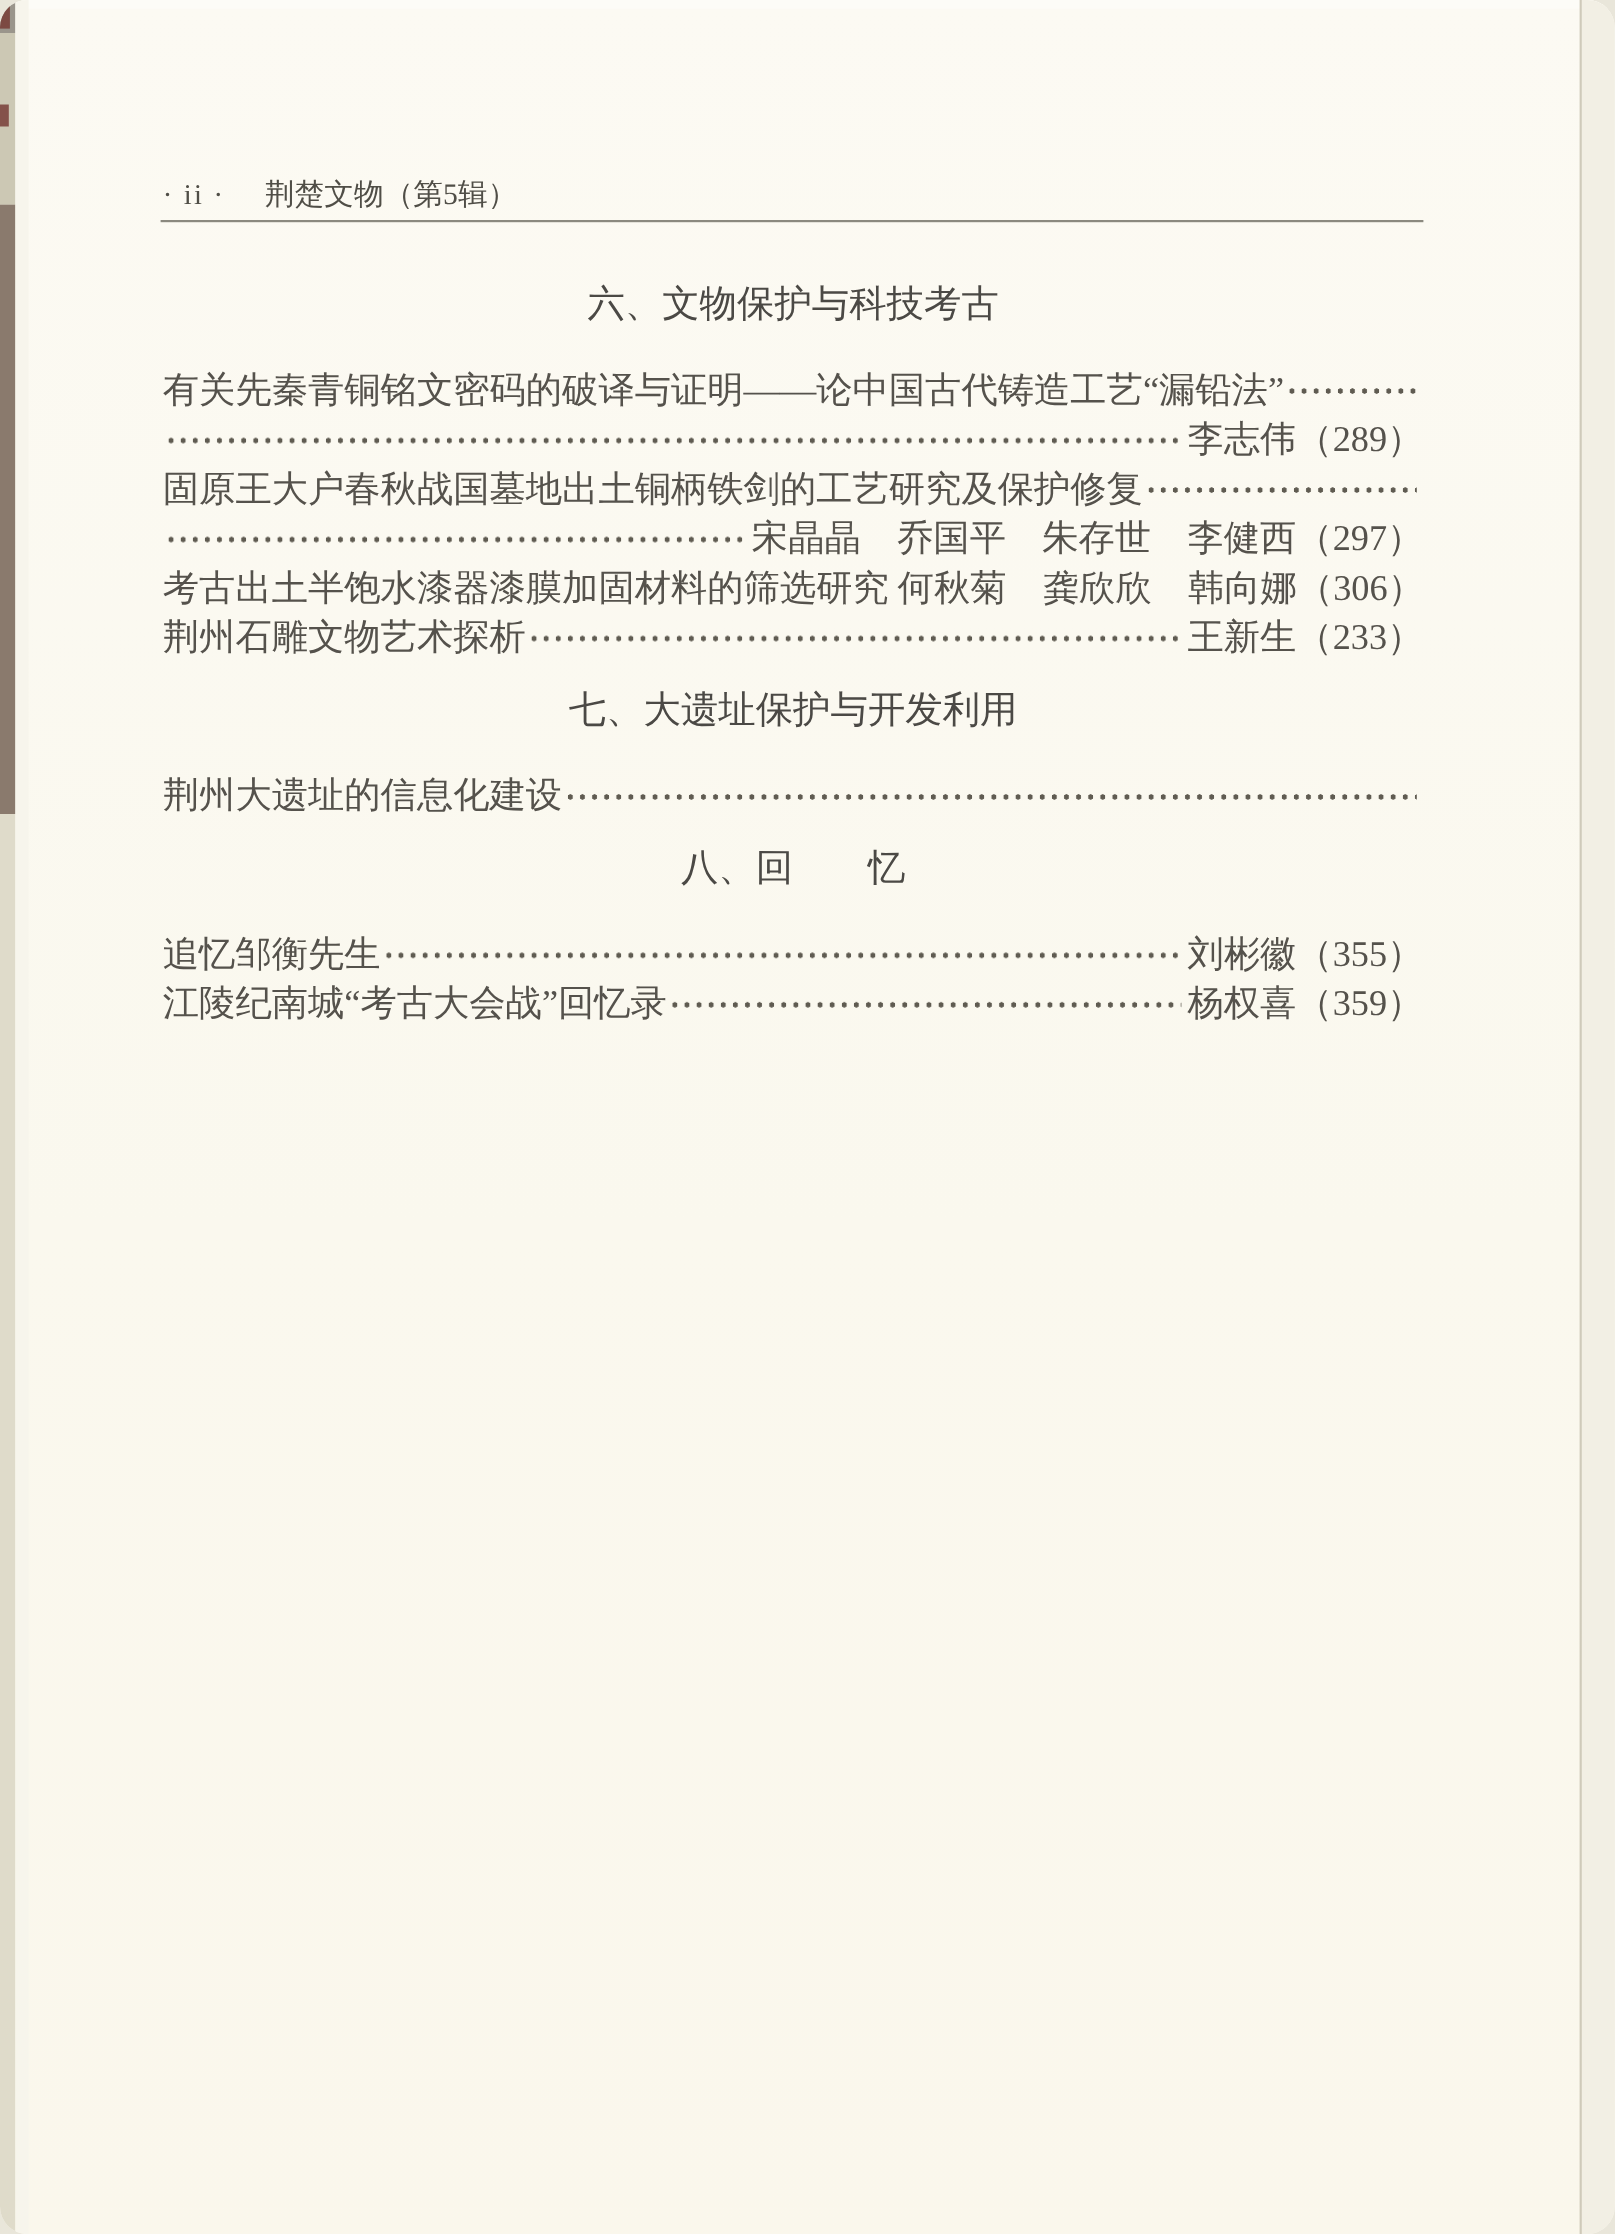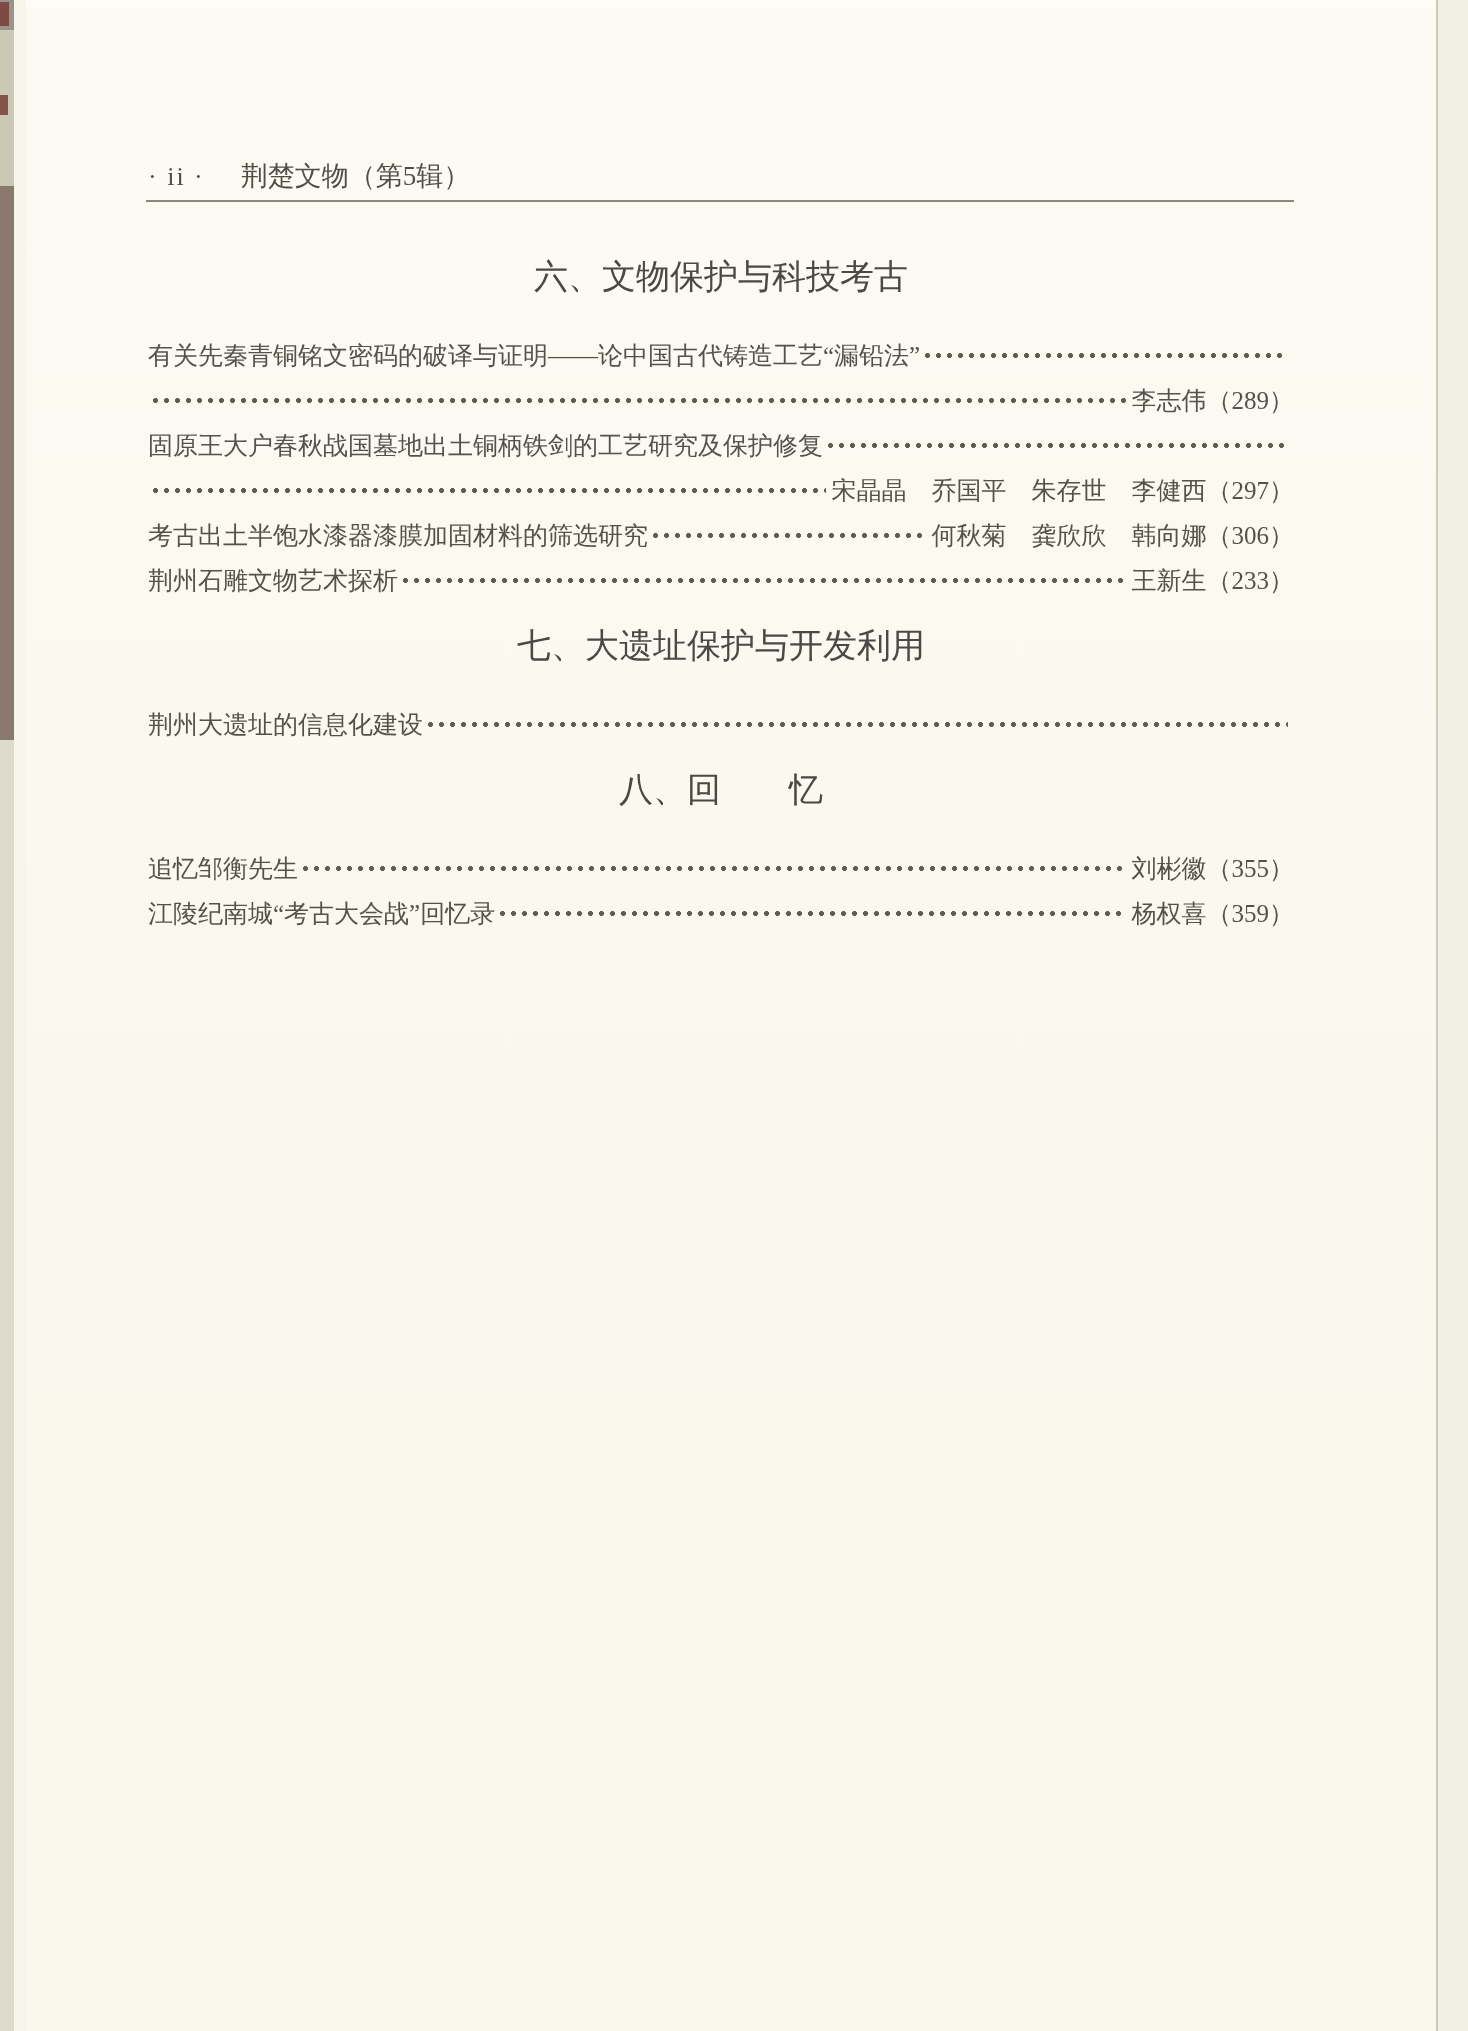--- a/index.html
+++ b/index.html
@@ -3,20 +3,21 @@
 <meta charset="utf-8">
 <style>
   html,body{margin:0;padding:0;background:#e9e6da;}
   .page{
     position:relative;
     width:1468px;height:2031px;
     background:linear-gradient(180deg,#fcfaf3 0%,#faf8ee 55%,#faf7ec 100%);
     overflow:hidden;
     font-family:"Liberation Serif","DejaVu Serif",serif;
     color:#55524c;
+    border-radius:25px;
   }
   
   .top-edge{position:absolute;left:0;top:0;width:100%;height:8px;background:#fdfcf7;}
   .spine{position:absolute;left:0;top:0;width:14px;height:100%;}
   .spine-seg{position:absolute;left:0;width:14px;}
   .seg-1{top:0;height:30px;background:#9a958b;}
   .seg-2{top:30px;height:156px;background:#ccc8b4;}
   .seg-3{top:186px;height:554px;background:#8a7a6d;}
   .seg-4{top:740px;height:1291px;background:#dfdbca;}
   .red-mark-1{position:absolute;left:0;top:2px;width:9px;height:24px;background:#7c4a42;}
@@ -43,21 +44,21 @@
   .section-heading{
     font-family:"Liberation Sans","DejaVu Sans",sans-serif;
     font-weight:400;font-size:34px;line-height:48px;
     color:#4b4945;text-align:center;
     margin-top:18px;white-space:pre;
   }
   .section-heading:first-child{margin-top:42px;}
   .toc-lines{margin-top:33px;}
   .toc-line{
     display:flex;align-items:center;
-    height:45px;font-size:25px;line-height:45px;
+    height:45px;font-size:33px;line-height:45px;
     white-space:pre;
     justify-content:space-between;
   }
   .toc-line .left,.toc-line .right{flex:0 0 auto;}
   .leader{
     flex:1 1 auto;height:45px;
     margin:0 6px 0 2px;
     background-image:radial-gradient(circle,#5f5b51 2.2px,rgba(0,0,0,0) 2.6px);
     background-size:11px 45px;
     background-repeat:repeat-x;

